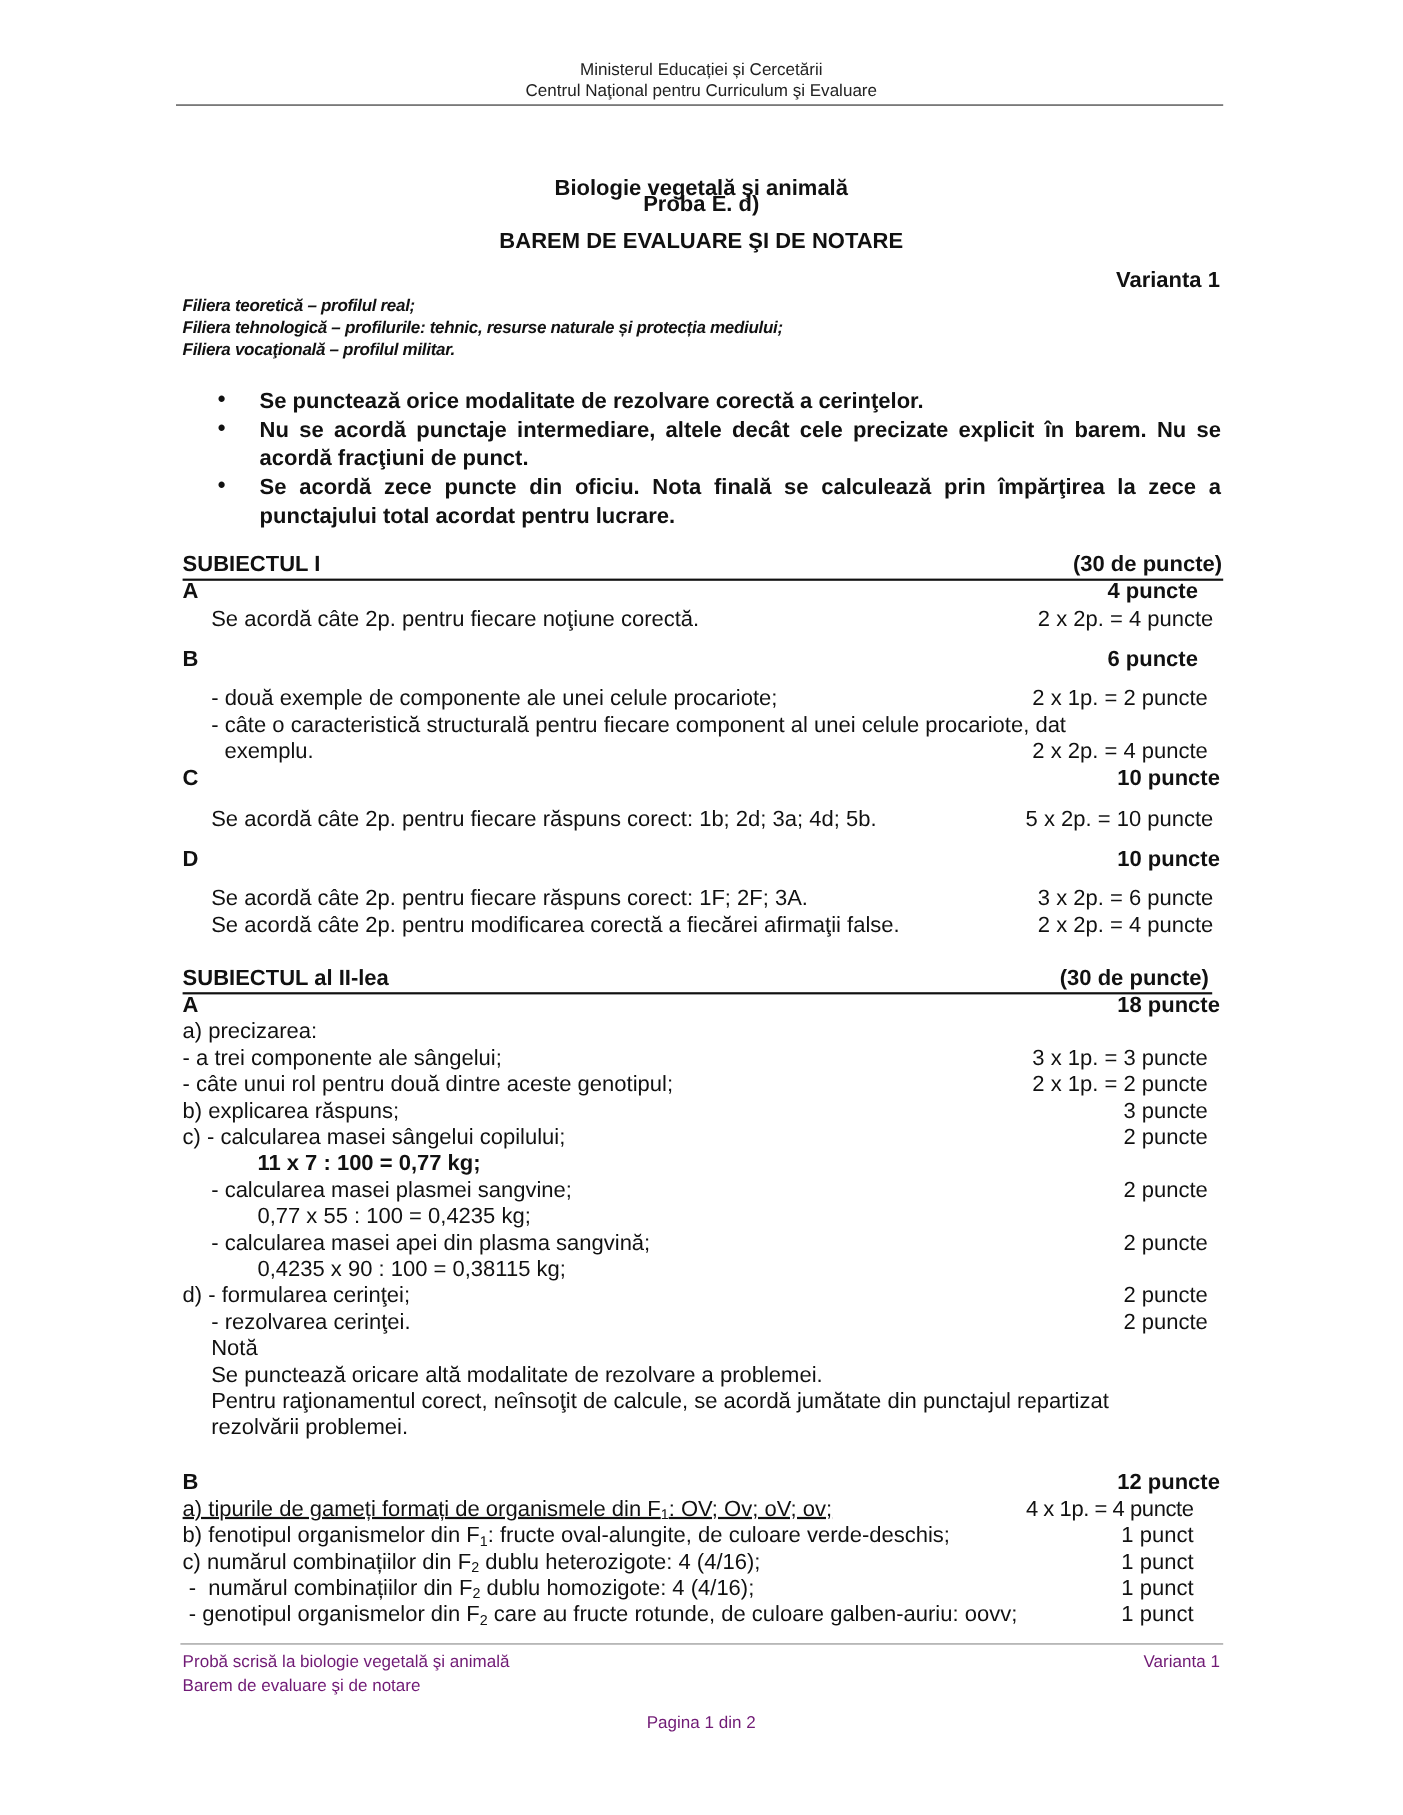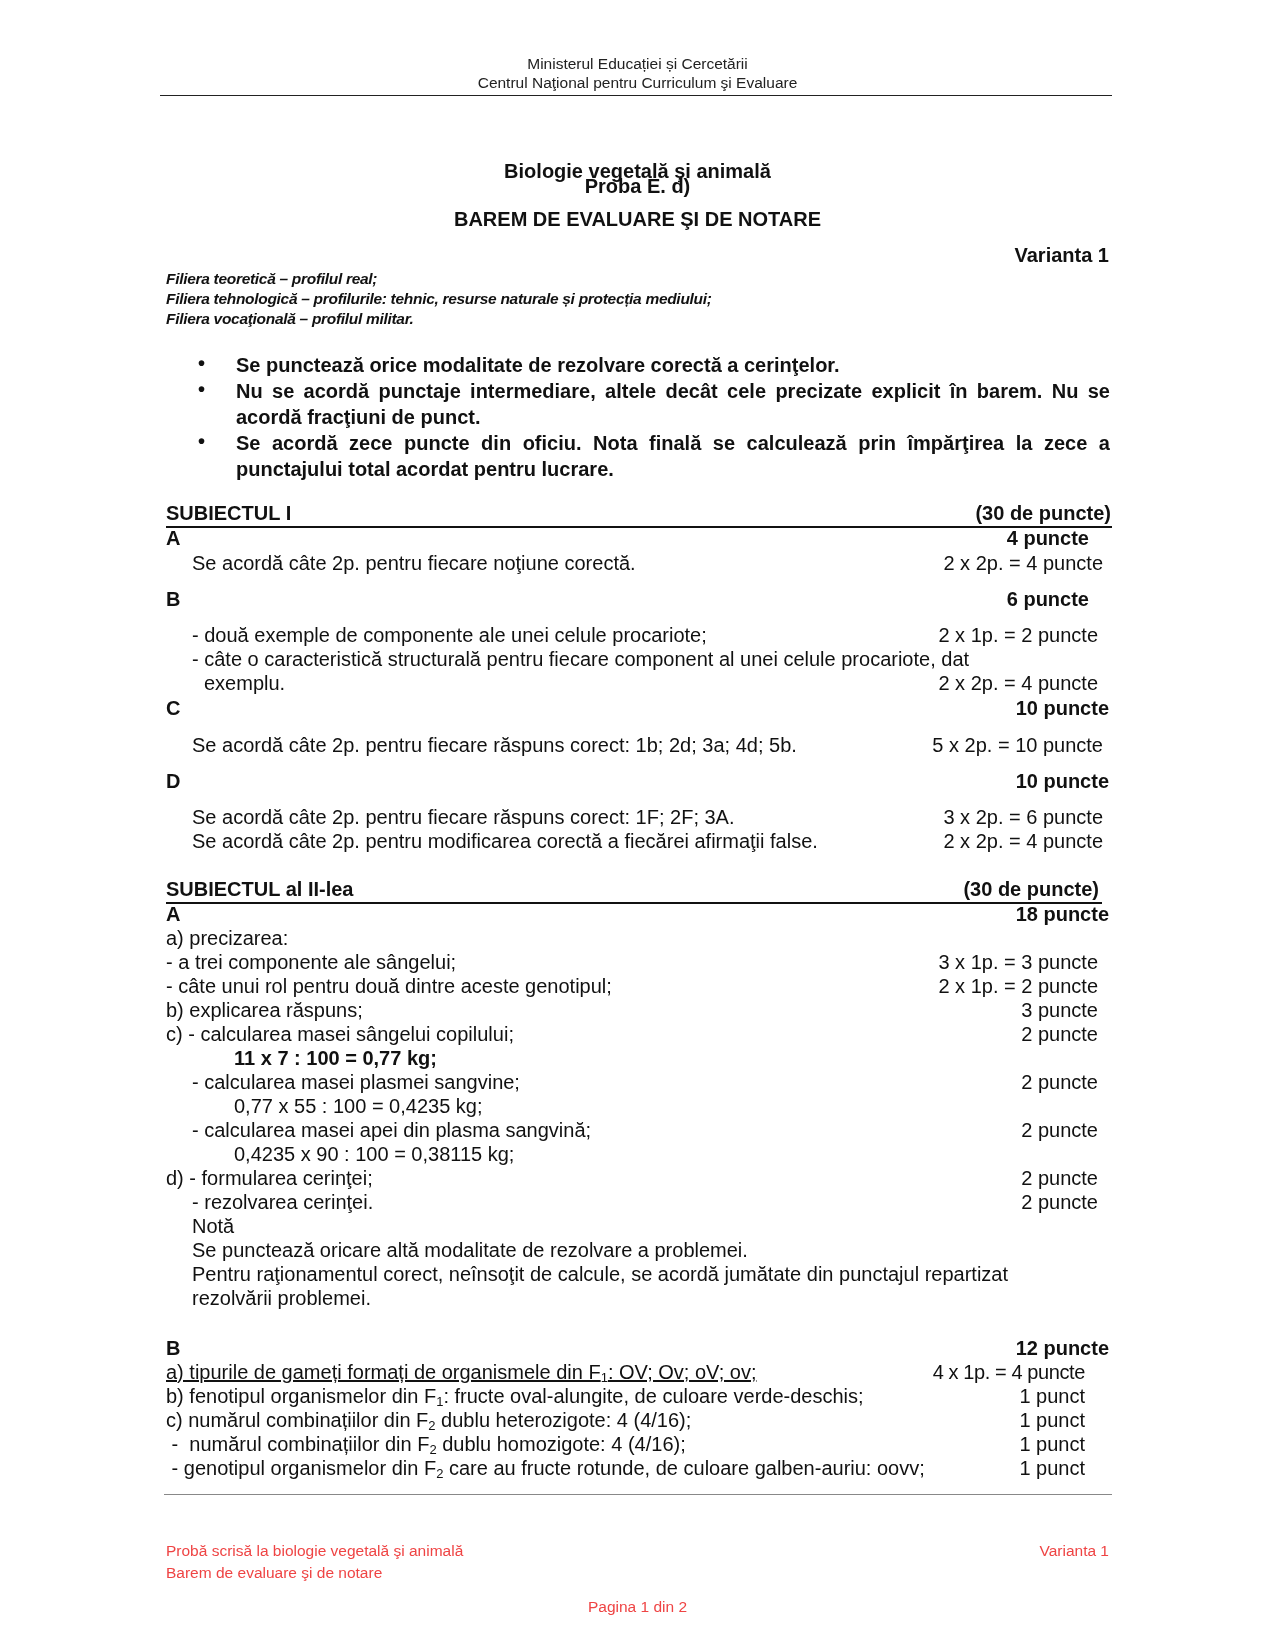--- a/index.html
+++ b/index.html
@@ -9,21 +9,21 @@
   .hdr { left: 0; width: 1275px; text-align: center; font-size: 15.5px; color: #222; }
   .hline { position: absolute; left: 160px; width: 952px; height: 1px; background: #222; }
   .title { left: 0; width: 1275px; text-align: center; font-size: 20px; font-weight: bold; }
   .filiera { left: 166px; font-size: 15.5px; font-style: italic; font-weight: bold; letter-spacing: -0.3px; }
   .bullet { left: 198px; font-size: 20px; font-weight: bold; }
   .btext { left: 236px; width: 874px; font-size: 20px; font-weight: bold; line-height: 26px; white-space: normal; text-align: justify; }
   .t20 { font-size: 20px; }
   .b20 { font-size: 20px; font-weight: bold; }
   .sect-line { position: absolute; left: 166px; width: 946px; height: 1.5px; background: #111; }
   sub { font-size: 13px; vertical-align: -3px; line-height: 0; }
-  .foot { font-size: 15.5px; color: #ef4444; margin-top: 40px; }
+  .foot { font-size: 15.5px; color: #701a75; }
 </style>
 </head>
 <body>
 
 <div class="page">
 
   <div class="abs hdr" style="top:55px;">Ministerul Educației și Cercetării</div>
   <div class="abs hdr" style="top:74px;">Centrul Naţional pentru Curriculum şi Evaluare</div>
   <div class="hline" style="top:95px;"></div>
 

